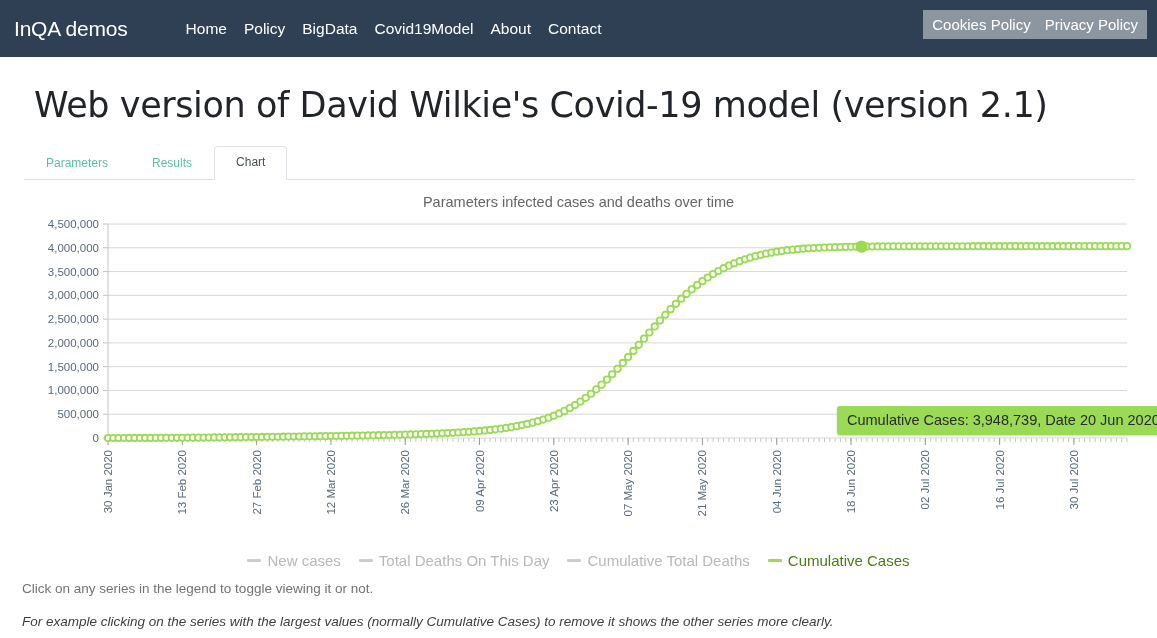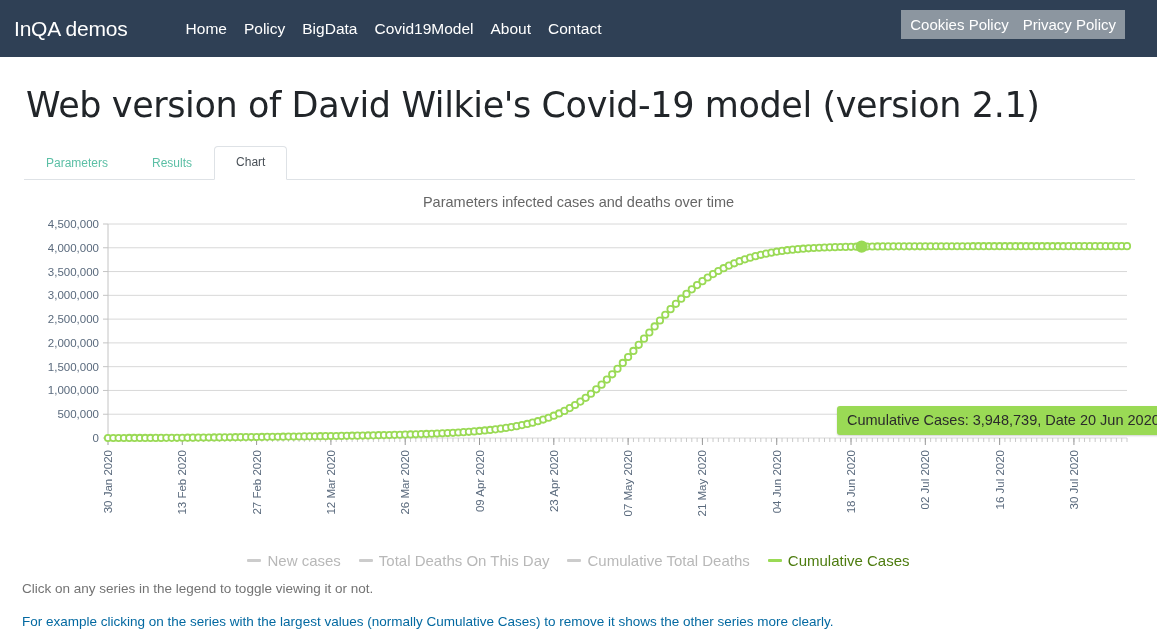--- a/index.html
+++ b/index.html
@@ -24,38 +24,38 @@
     letter-spacing:-0.2px; margin-right:22px;
     white-space:nowrap;
     text-align:right;
   }
   .nav-links{ display:flex; align-items:center; gap:17px;padding-left:36px; }
   .nav-link{
     color:#ffffff; font-size:15.5px; text-decoration:none;
     white-space:nowrap; cursor:pointer;
   }
   .nav-right{
-    position:absolute; right:32px; top:10px;
+    position:absolute; right:10px; top:10px;
     background:#8c96a0;
     padding:6px 9px;
     display:flex; gap:14px; align-items:center;
   }
   .nav-right a{
     color:#ffffff; font-size:15px; text-decoration:none;
     white-space:nowrap; cursor:pointer;
   }
 
   
   .page{ padding:0 22px; }
   h1.page-title{
     font-family:"DejaVu Sans", sans-serif;
     font-weight:400;
     font-size:35px;
     line-height:1.2;
-    margin:27px 0 18px 4px;
+    margin:27px 0 18px 12px;
     color:#212529;
     letter-spacing:-0.4px;
     white-space:nowrap;
   }
 
   
   .tabs{
     display:flex; align-items:flex-end;
     border-bottom:1px solid #dee2e6;
     height:36px;
@@ -120,21 +120,21 @@
     white-space:nowrap;
   }
   .legend-swatch{ width:14px; height:3px; border-radius:1px; display:inline-block; }
   .legend-label.off{ color:#b8b8b8; }
   .legend-label.on{ color:#4d7c0f; }
 
   
   .notes{ margin-top:10px; }
   .note{ font-size:13.5px; line-height:1.45; margin:0 0 13px 0; }
   .note.blue{ color:#737373; }
-  .note.teal{ color:#0369a1; }
+  .note.teal{ color:#404040;font-style:italic; }
 
   .xlabel{
     font-size:11.5px;
     fill:#5a6a7d;
     font-family:"Liberation Sans", sans-serif;
   }
   .ylabel{
     font-size:11.5px;
     fill:#5a6a7d;
     font-family:"Liberation Sans", sans-serif;

